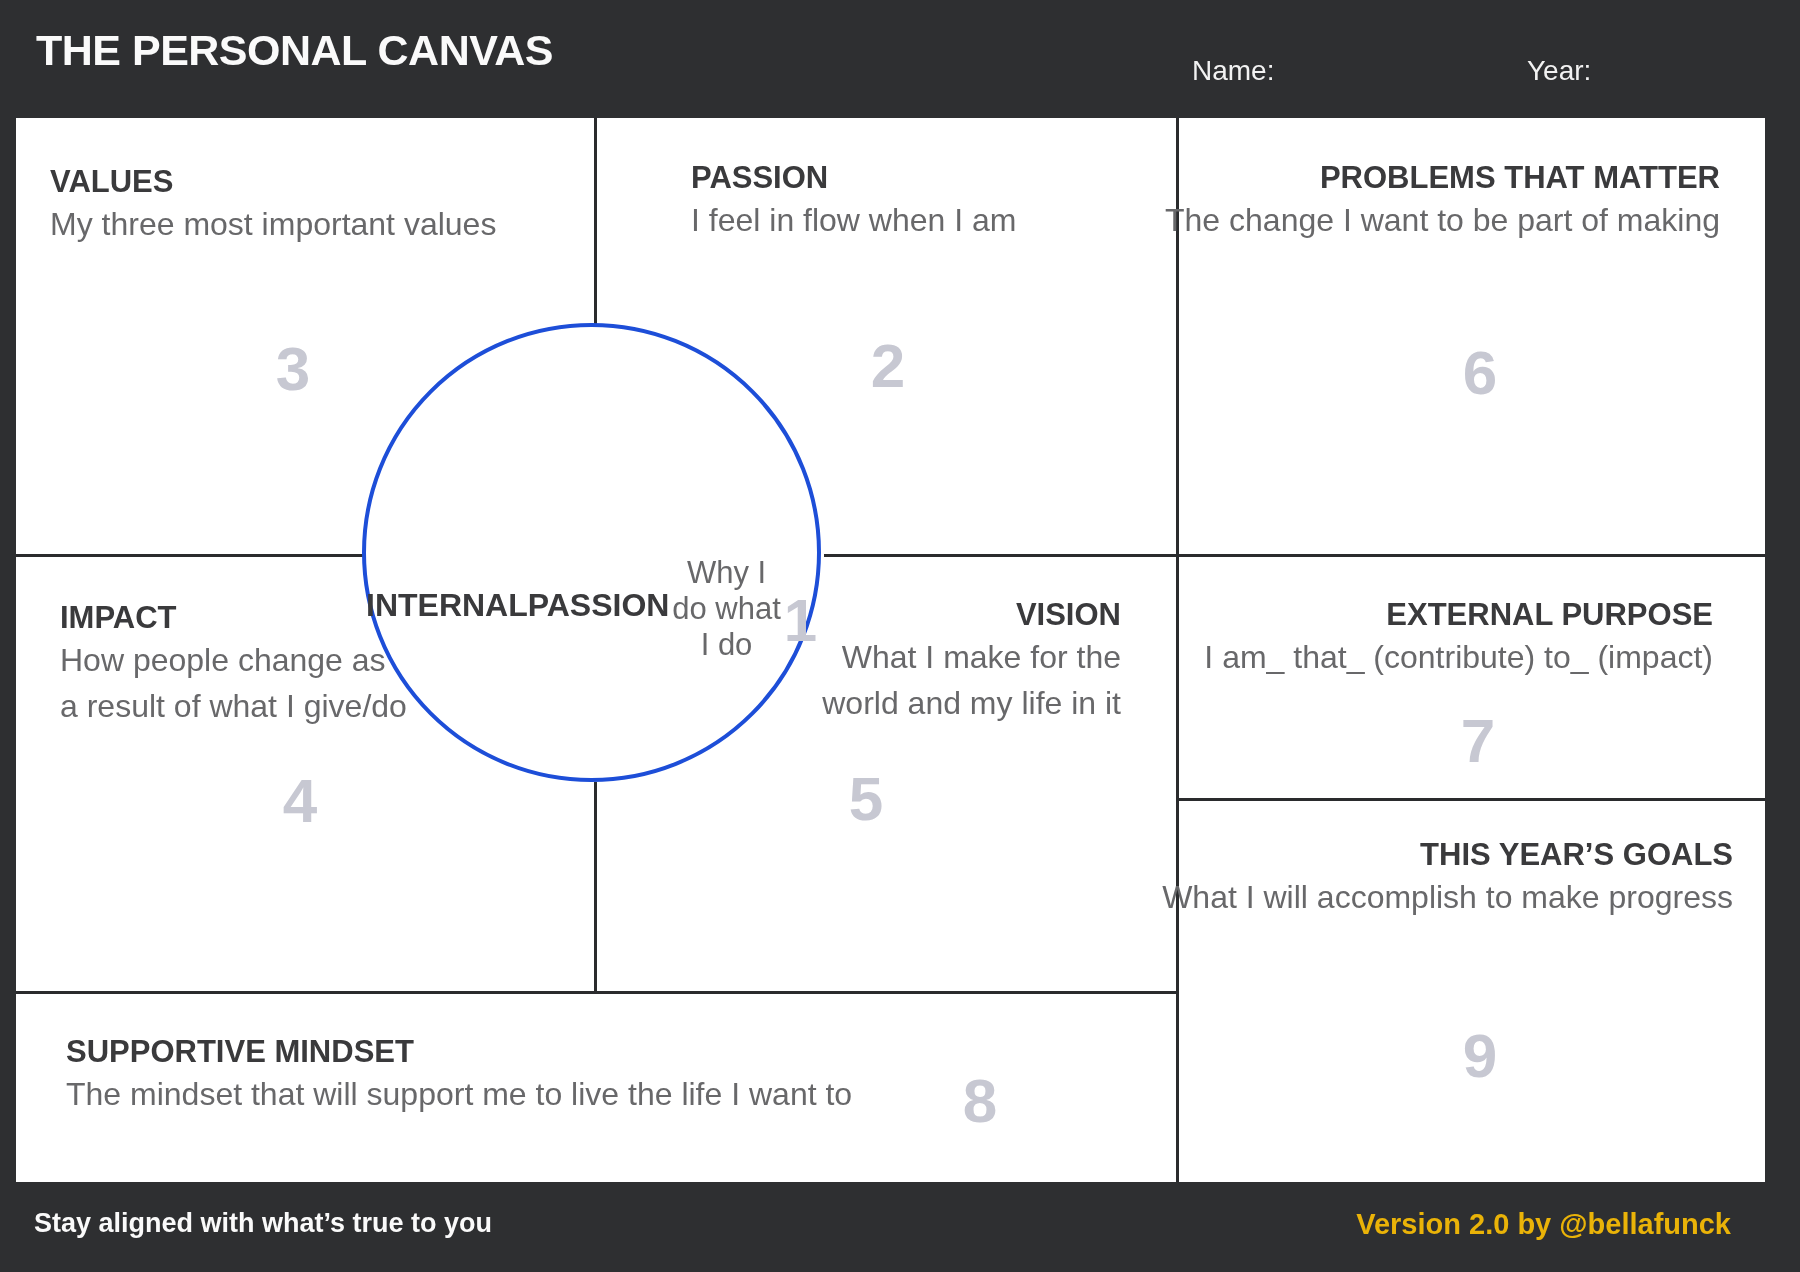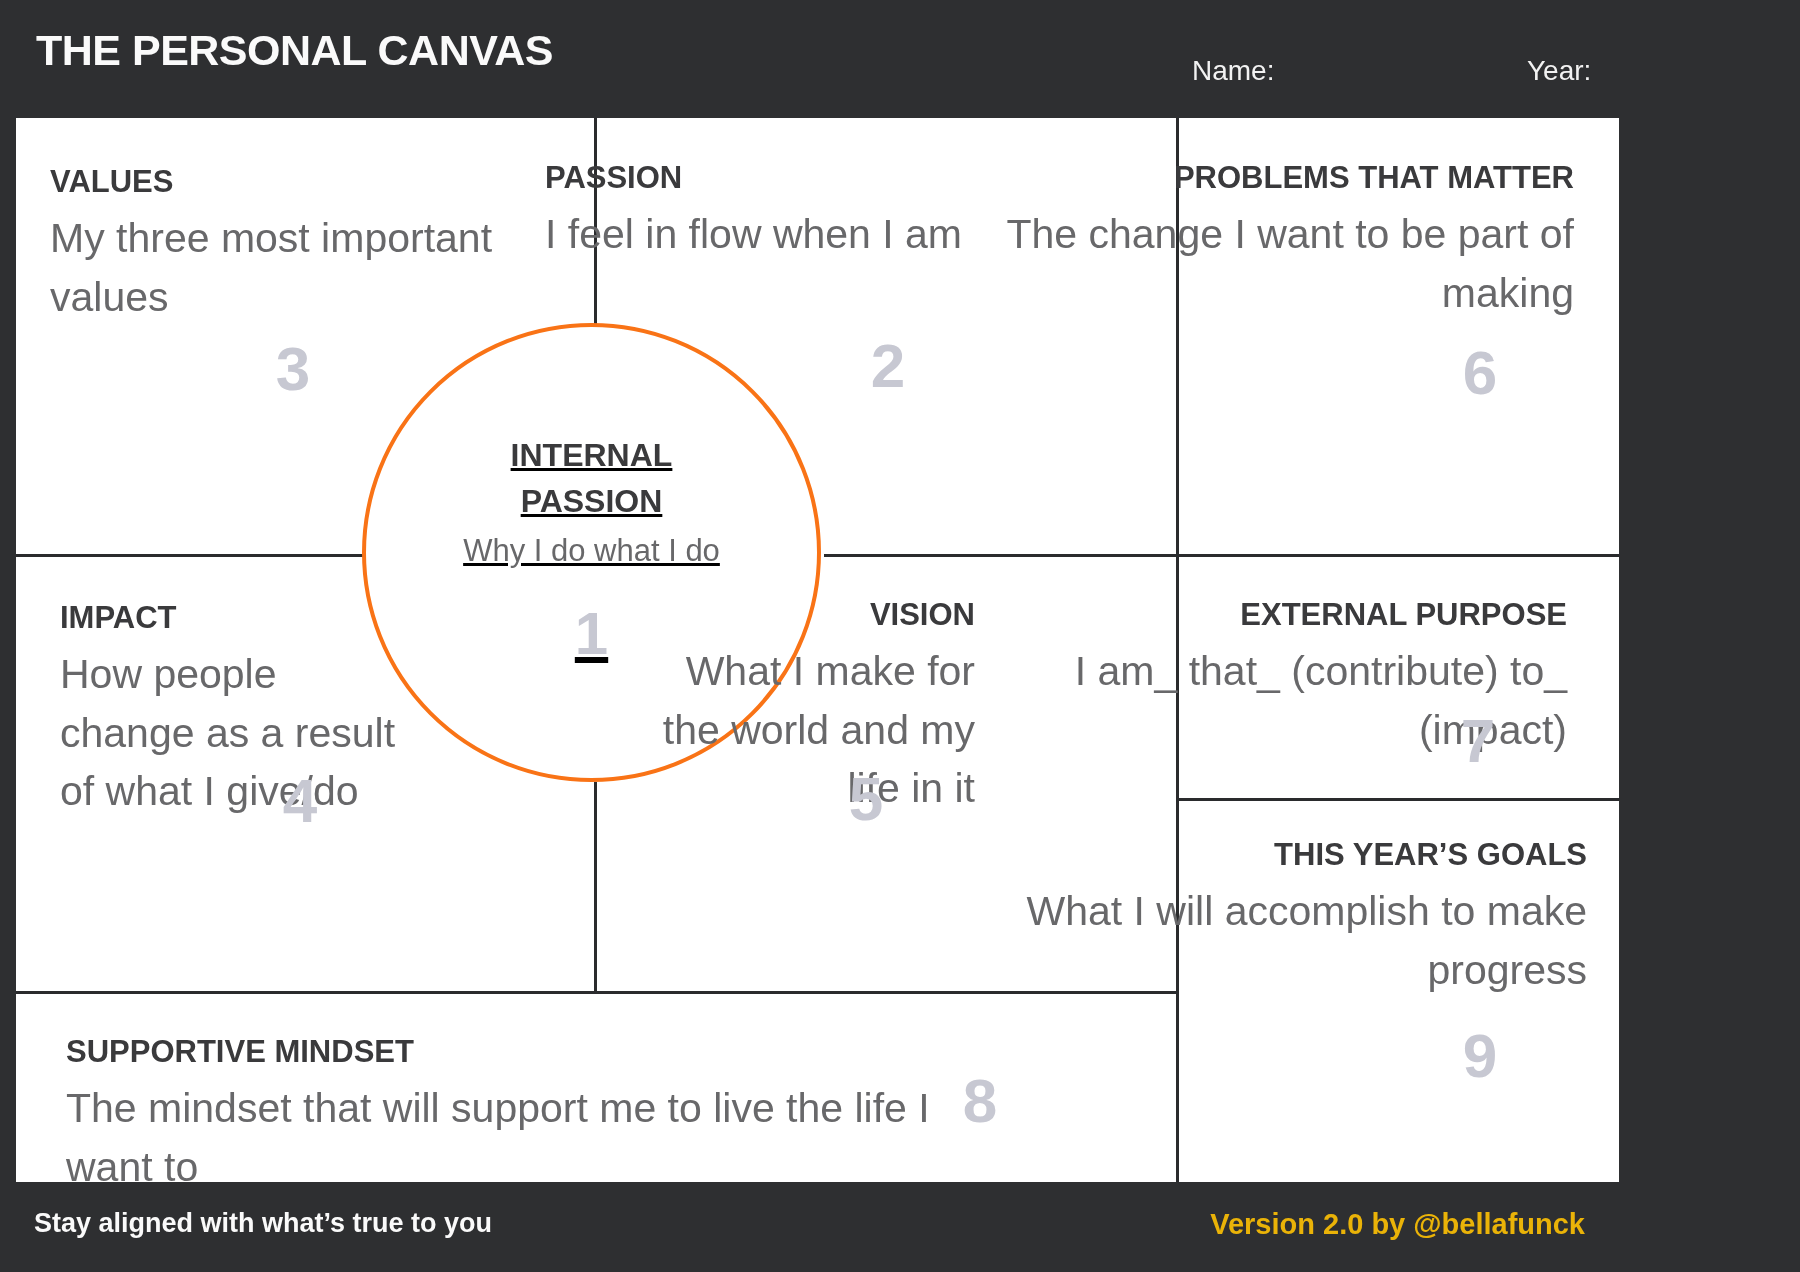--- a/index.html
+++ b/index.html
@@ -1,18 +1,18 @@
 <!DOCTYPE html>
 <html><head>
 <meta charset="utf-8">
 <style>
   html,body{margin:0;padding:0;background:#2e2f31;}
   .page{
     position:relative;
-    width:1619px;height:1272px;
+    width:1765px;height:1272px;
     background:#2e2f31;
     font-family:"Liberation Sans", sans-serif;
     overflow:hidden;
   }
   
   .page-title{
     position:absolute;left:36px;top:26px;
     font-size:43px;font-weight:bold;color:#fafafa;
     letter-spacing:-0.5px;white-space:nowrap;
   }
@@ -37,33 +37,33 @@
   .v-bottom {left:594px; top:782px;width:3px;height:211px;}
   .h-left   {left:16px;  top:554px;width:350px;height:3px;}
   .h-right  {left:824px; top:554px;width:959px;height:3px;}
   .h-right2 {left:1176px;top:798px;width:607px;height:3px;}
   .h-mindset{left:16px;  top:991px;width:1163px;height:3px;}
 
   
   .circle{
     position:absolute;left:362px;top:323px;
     width:459px;height:459px;
-    background:#ffffff;border:4px solid #f97316;border-radius:50%;
+    background:#ffffff;border:4px solid #1d4ed8;border-radius:50%;
     z-index:2;
-    display:flex;flex-direction:column;align-items:center;
-    padding-top:105px;box-sizing:border-box;text-align:center;text-decoration:underline;
+    display:flex;flex-direction:row;align-items:center;
+    padding-top:105px;box-sizing:border-box;text-align:center;
   }
   .circ-title{font-size:32px;font-weight:bold;color:#3a3a3c;line-height:1.45;}
   .circ-sub{font-size:31px;color:#68686a;margin-top:8px;}
   .circ-num{font-size:60px;font-weight:bold;color:#c7c8d2;margin-top:30px;}
 
   
   .section{position:absolute;z-index:3;}
   .sec-title{font-size:31px;font-weight:bold;color:#3a3a3c;line-height:1.3;}
-  .sec-sub{font-size:41px;color:#68686a;line-height:1.42;margin-top:7px;}
+  .sec-sub{font-size:32px;color:#68686a;line-height:1.42;}
   .sec-values  {left:50px;  top:162px; width:520px;text-align:left;}
   .sec-passion {right:644px;top:158px; width:430px;}
   .sec-problems{right:45px; top:158px; width:600px;text-align:right;}
   .sec-impact  {left:60px;  top:598px; width:350px;text-align:left;}
   .sec-vision  {right:644px;top:595px; width:320px;text-align:right;}
   .sec-external{right:52px; top:595px; width:580px;text-align:right;}
   .sec-goals   {right:32px; top:835px; width:600px;text-align:right;}
   .sec-mindset {left:66px;  top:1032px;width:950px;text-align:left;}
 
   

